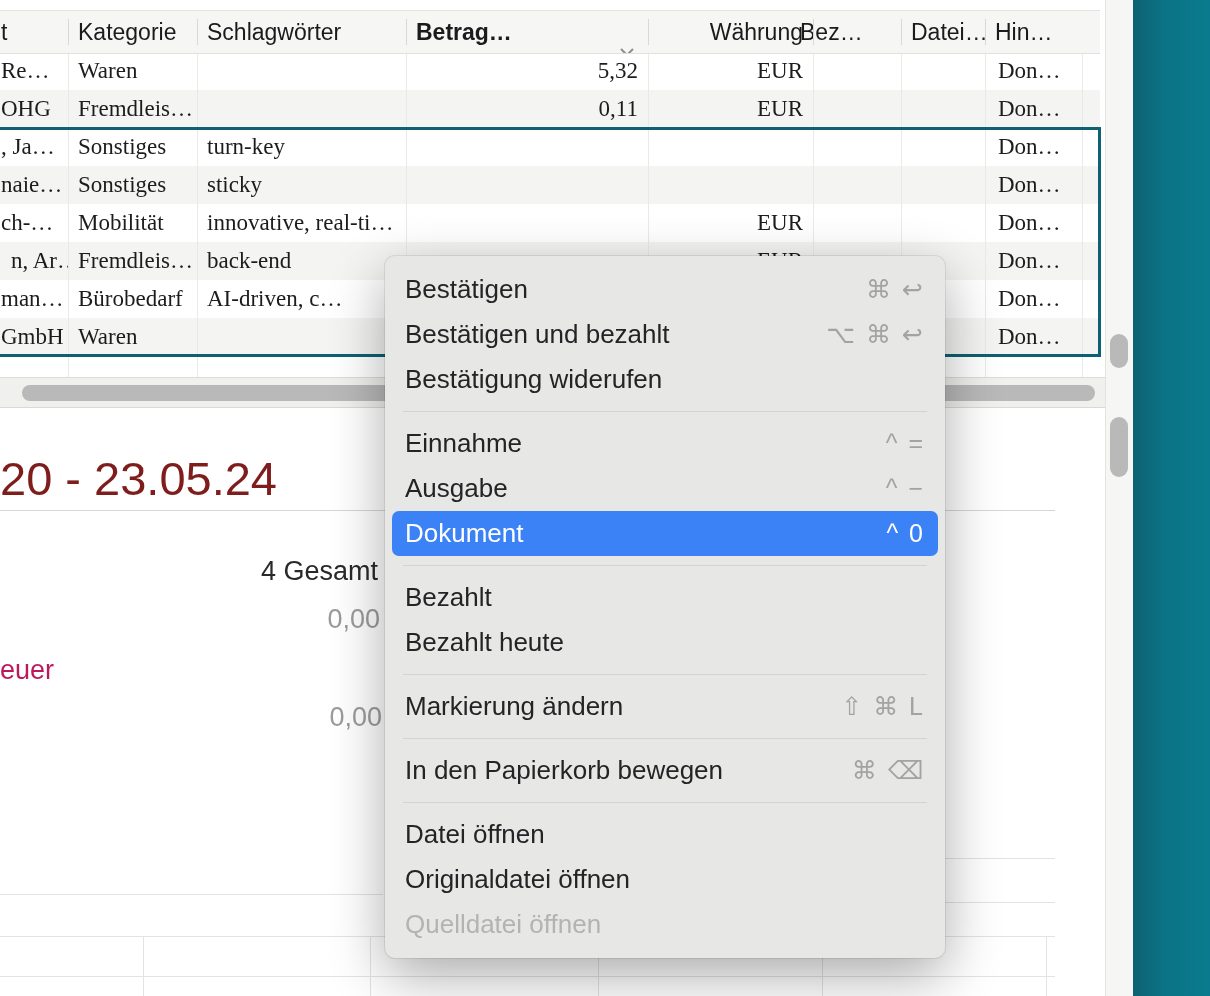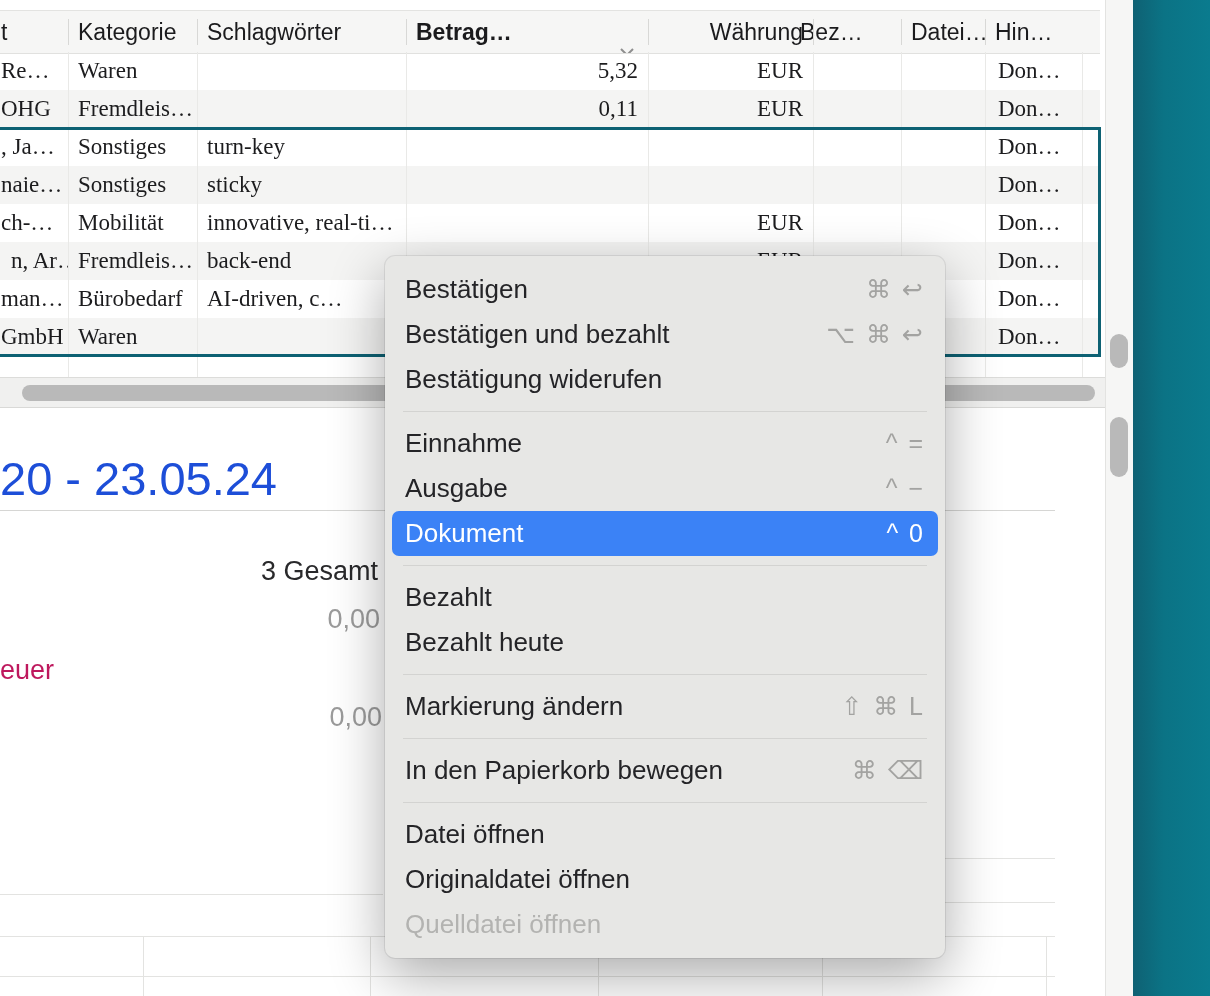--- a/index.html
+++ b/index.html
@@ -26,21 +26,21 @@
   .sel-outline{position:absolute;left:-6px;top:127px;width:1107px;height:230px;
                border:3px solid #0d6173;box-sizing:border-box;z-index:3;pointer-events:none;}
 
   
   .hscroll{position:absolute;left:0;top:377px;width:1133px;height:31px;background:#f0f0ef;
            border-top:1px solid #dcdcda;border-bottom:1px solid #d9d9d7;box-sizing:border-box;z-index:4;}
   .hthumb{position:absolute;left:22px;top:7px;width:1073px;height:16px;border-radius:8px;background:#b9b9b9;}
 
   
   .preview{position:absolute;left:0;top:408px;width:1105px;height:588px;background:#fff;z-index:1;}
-  .pv-heading{position:absolute;left:0;top:43px;font-size:47px;color:#1d4ed8;white-space:nowrap;}
+  .pv-heading{position:absolute;left:0;top:43px;font-size:47px;color:#7f1d1d;white-space:nowrap;}
   .pv-divider{position:absolute;left:0;top:102px;width:1055px;height:1px;background:#d6d6d4;}
   .pv-total-label{position:absolute;left:0;top:148px;width:378px;text-align:right;font-size:27px;color:#29292b;white-space:nowrap;}
   .pv-total-value{position:absolute;left:0;top:196px;width:380px;text-align:right;font-size:27px;color:#9b9b9b;}
   .pv-tax-label{position:absolute;left:0;top:247px;font-size:27px;color:#be185d;}
   .pv-tax-value{position:absolute;left:0;top:294px;width:382px;text-align:right;font-size:27px;color:#9b9b9b;}
   .pline{position:absolute;background:#e3e3e1;}
 
   
   .vrail{position:absolute;left:1105px;top:0;width:28px;height:996px;background:#f6f6f5;
          border-left:1px solid #e3e3e1;box-sizing:border-box;z-index:5;}
@@ -178,21 +178,21 @@
     </div>
   <div class="sel-outline"></div>
 
   <div class="hscroll">
     <div class="hthumb"></div>
   </div>
 
   <div class="preview">
     <div class="pv-heading">20 - 23.05.24</div>
     <div class="pv-divider"></div>
-    <div class="pv-total-label">3 Gesamt</div>
+    <div class="pv-total-label">4 Gesamt</div>
     <div class="pv-total-value">0,00</div>
     <div class="pv-tax-label">euer</div>
     <div class="pv-tax-value">0,00</div>
 
     <div class="pline" style="left:945px;top:450px;width:110px;height:1px;"></div>
     <div class="pline" style="left:0;top:486px;width:383px;height:1px;"></div>
     <div class="pline" style="left:945px;top:494px;width:110px;height:1px;"></div>
     <div class="pline" style="left:0;top:528px;width:1055px;height:1px;"></div>
     <div class="pline" style="left:0;top:568px;width:1055px;height:1px;"></div>
     <div class="pline" style="left:143px;top:528px;width:1px;height:60px;"></div>

